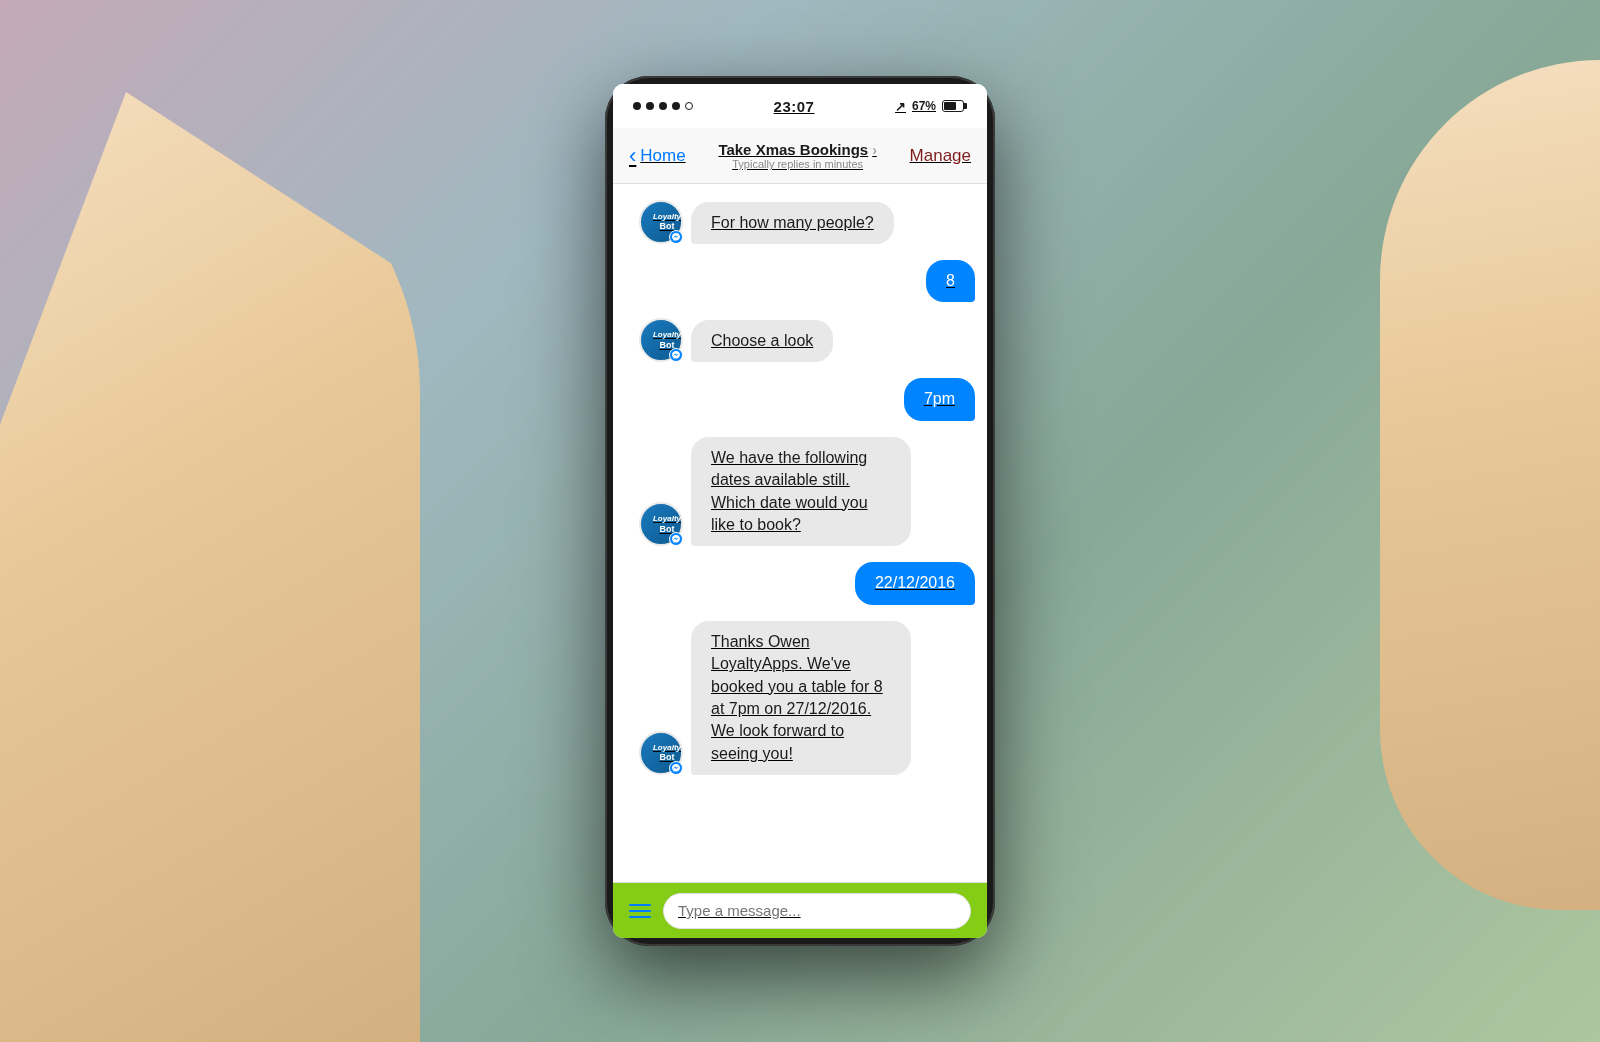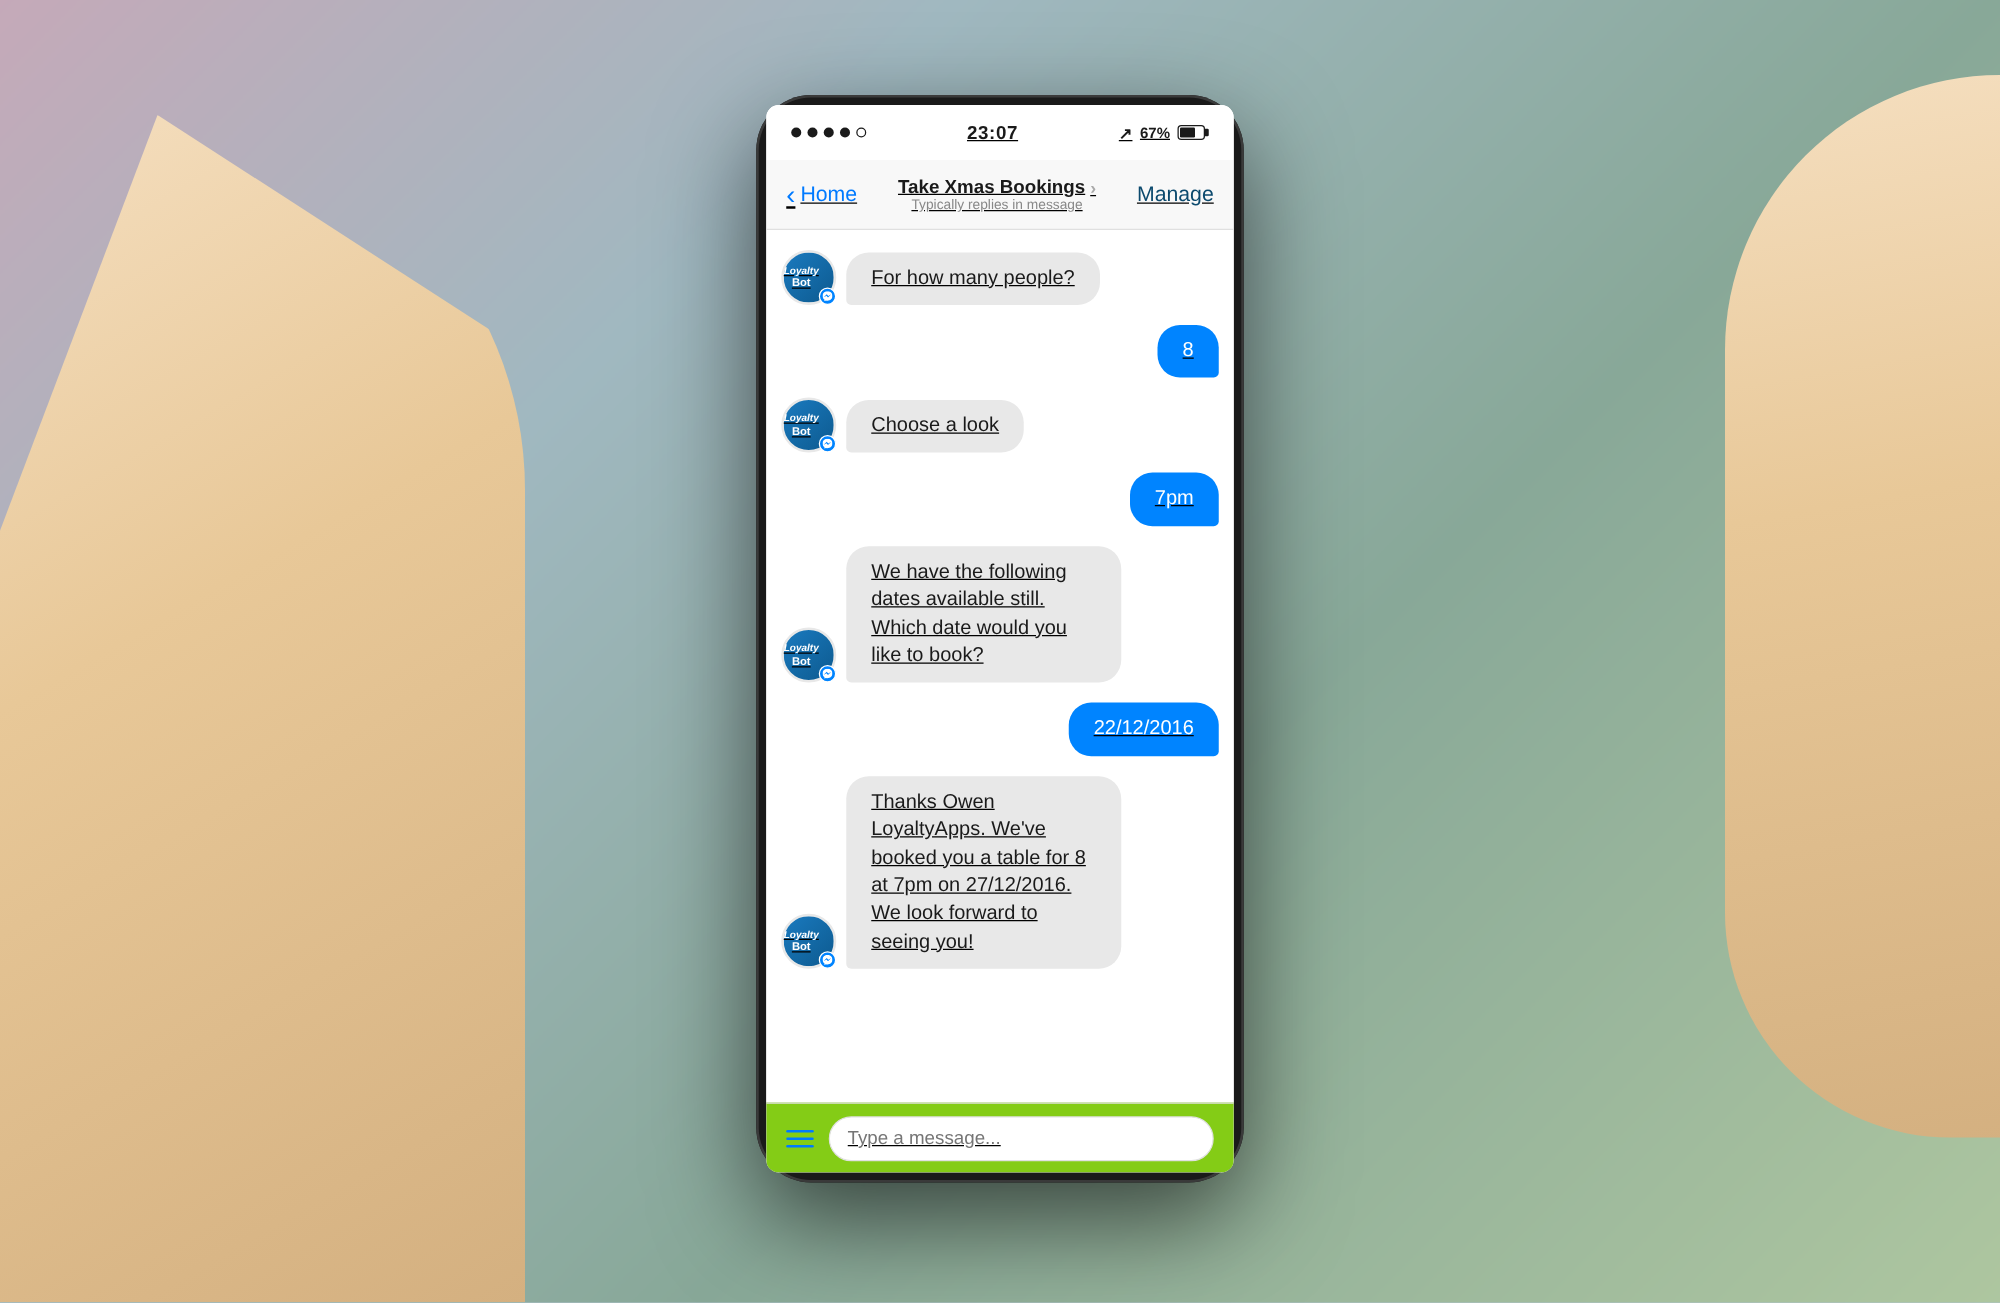--- a/index.html
+++ b/index.html
@@ -137,21 +137,21 @@
       justify-content: center;
       gap: 4px;
     }
 
     .nav-subtitle {
       font-size: 11px;
       color: #888;
     }
 
     .nav-manage {
-      color: #0c4a6e;
+      color: #7f1d1d;
       font-size: 17px;
       cursor: pointer;
     }
 
     
     .chat-area {
       flex: 1;
       overflow-y: auto;
       padding: 16px 12px;
       background: #fff;
@@ -176,28 +176,29 @@
 
     
     .bot-avatar {
       width: 44px;
       height: 44px;
       border-radius: 50%;
       background: linear-gradient(135deg, #1a7abf 0%, #0d5a8f 100%);
       flex-shrink: 0;
       display: flex;
       align-items: center;
-      justify-content: flex-start;
+      justify-content: flex-end;
       font-size: 10px;
       font-weight: bold;
       color: #fff;
       text-align: center;
       line-height: 1.2;
       position: relative;
       border: 2px solid #e8e8e8;
+      margin-left: 14px;
     }
 
     .bot-avatar-text {
       display: flex;
       flex-direction: column;
       align-items: center;
     }
 
     .loyalty-text {
       font-size: 8px;
@@ -356,21 +357,21 @@
       <div class="nav-bar">
         <div class="nav-back">
           <span style="font-size:22px; font-weight:300;">‹</span>
           <span>Home</span>
         </div>
         <div class="nav-center">
           <div class="nav-title">
             <span>Take Xmas Bookings</span>
             <span class="chevron">›</span>
           </div>
-          <div class="nav-subtitle">Typically replies in message</div>
+          <div class="nav-subtitle">Typically replies in minutes</div>
         </div>
         <div class="nav-manage">Manage</div>
       </div>
 
       <div class="chat-area">
 
         <div class="message-row bot">
           <div class="bot-avatar">
             <div class="bot-avatar-text">
               <span class="loyalty-text">Loyalty</span>

